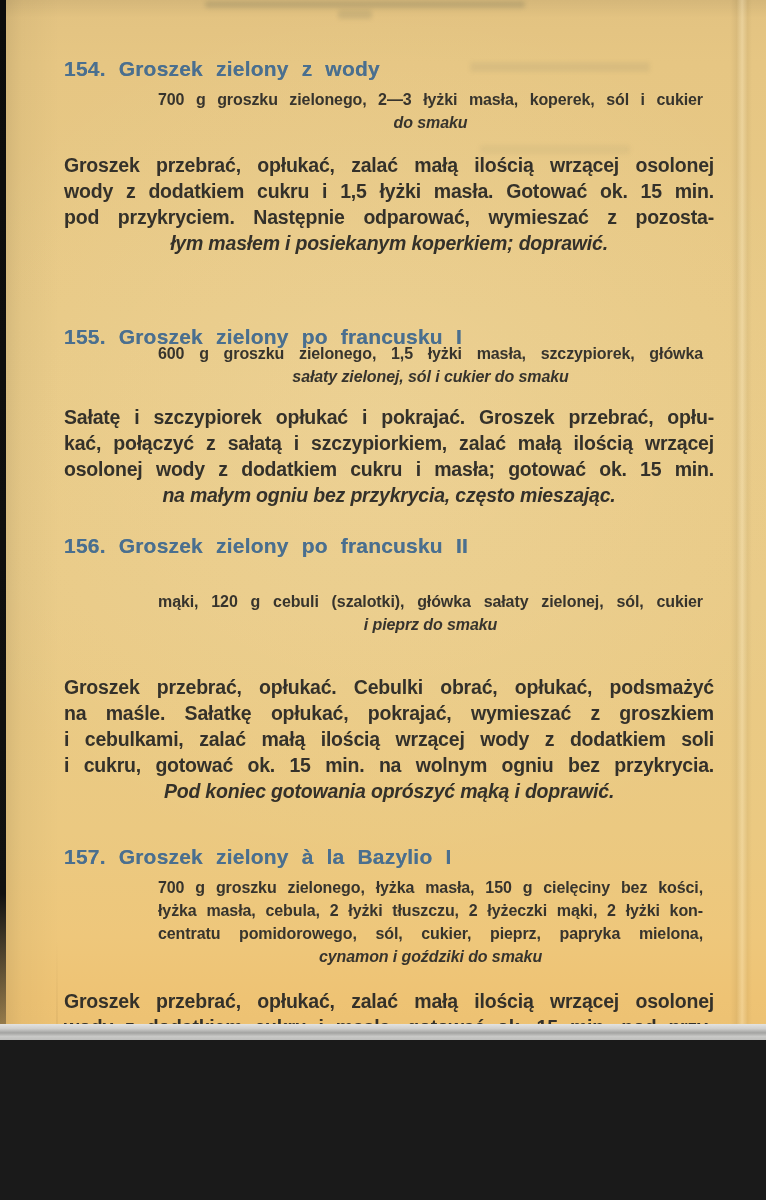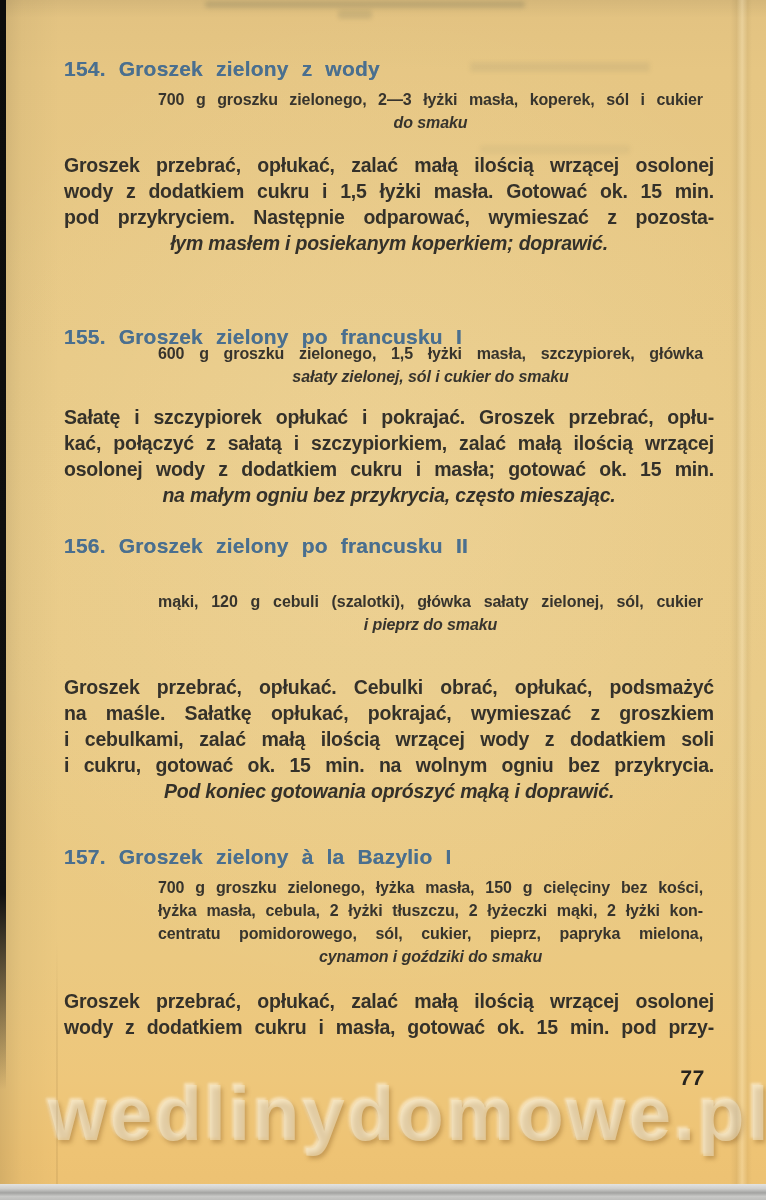--- a/index.html
+++ b/index.html
@@ -2,21 +2,21 @@
 <html><head>
 <meta charset="utf-8">
 <style>
   html,body{margin:0;padding:0;}
   body{
     width:766px;height:1200px;overflow:hidden;
     font-family:"Liberation Sans",sans-serif;
     background:#1a1a1a;
   }
   .scan-root{
-    position:relative;width:766px;height:1200px;overflow:hidden;
+    position:relative;width:766px;height:1040px;overflow:hidden;
     background:
       linear-gradient(180deg,
         #e2c281 0%, #e6c683 6%, #e8c985 30%, #e9ca86 58%,
         #ebc981 80%, #eec77b 90%, #eec374 96%, #ecc172 100%);
   }
   
   .scan-root::before{
     content:"";position:absolute;inset:0;pointer-events:none;
     background:
       radial-gradient(90% 60% at 50% 42%, rgba(255,246,220,0.16), rgba(0,0,0,0) 70%),

